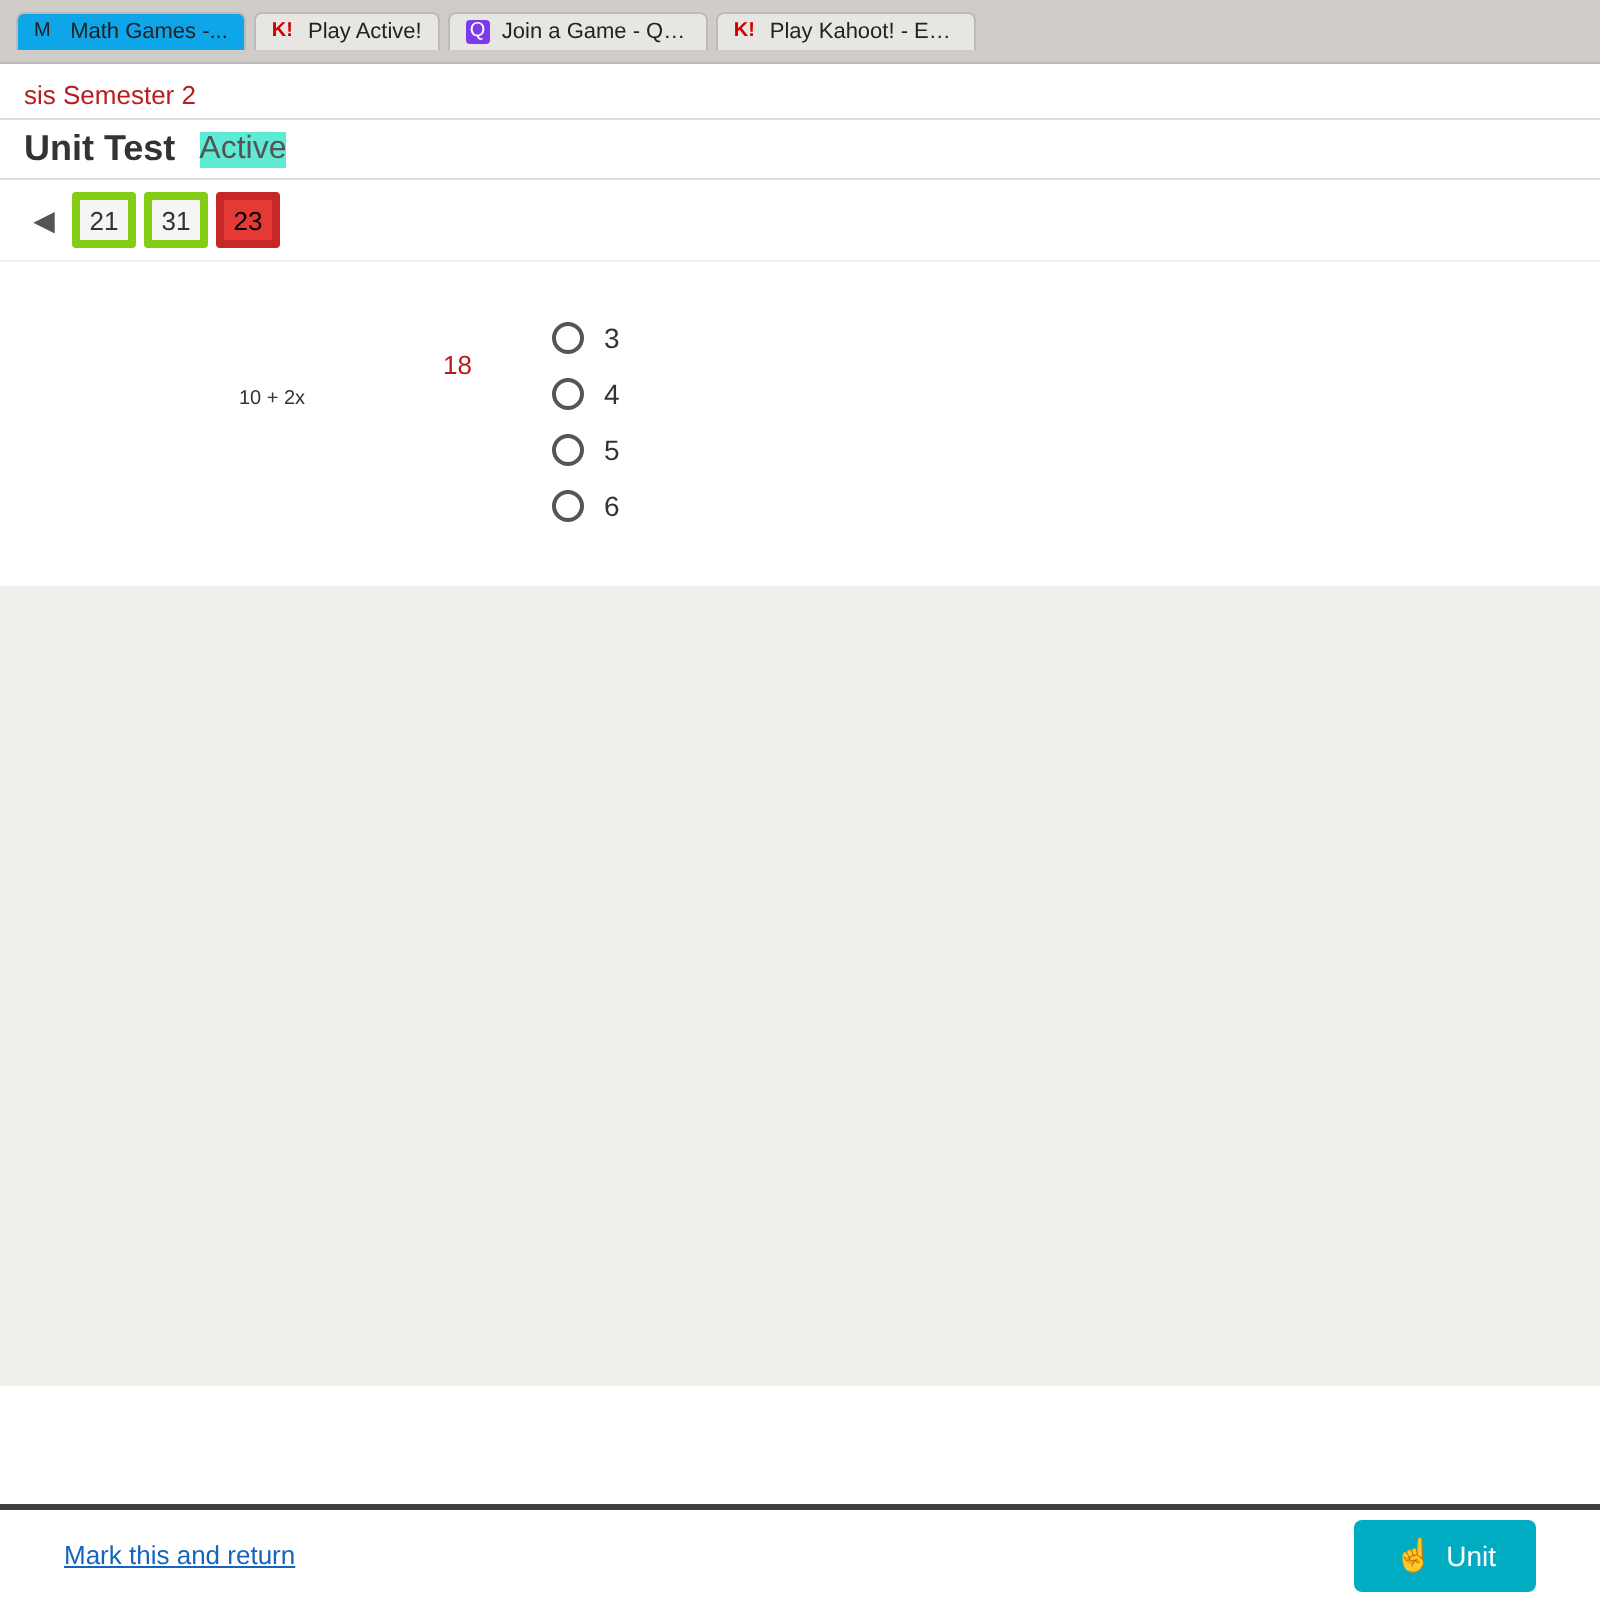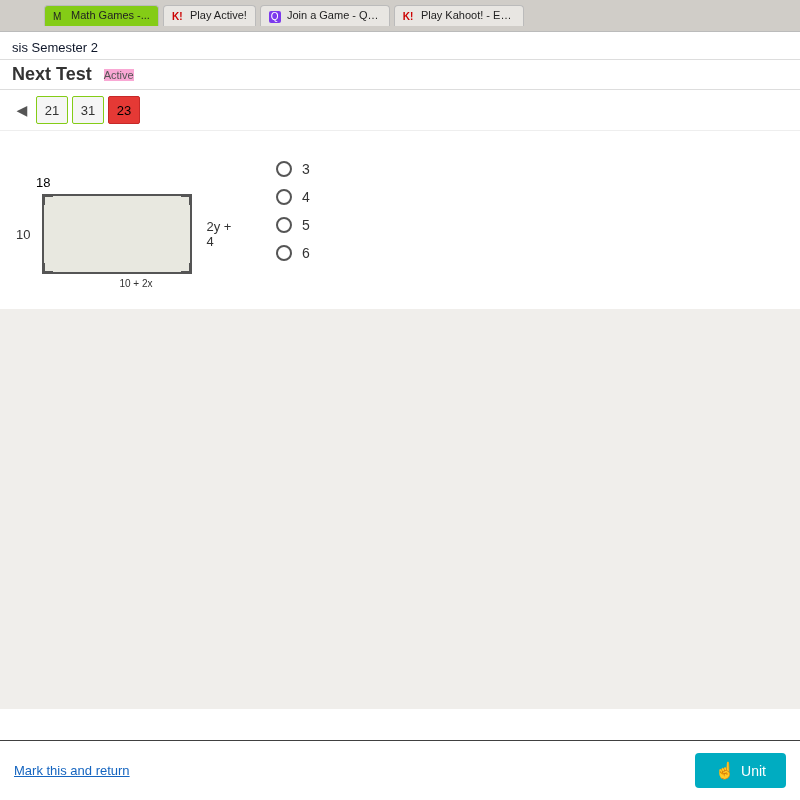--- a/index.html
+++ b/index.html
@@ -31,22 +31,21 @@
       border-radius: 4px 4px 0 0;
       padding: 3px 8px;
       font-size: 11px;
       cursor: pointer;
       white-space: nowrap;
       overflow: hidden;
       text-overflow: ellipsis;
       max-width: 130px;
     }
     .tab.active-tab {
-      background: #84cc16;
-      margin-left: 36px;
+      background: #0ea5e9;
     }
     .tab-favicon {
       display: inline-block;
       width: 12px;
       height: 12px;
       margin-right: 3px;
       vertical-align: middle;
       font-size: 10px;
     }
 
@@ -62,41 +61,41 @@
     
     .breadcrumb-area {
       padding: 8px 12px 4px 12px;
       font-size: 13px;
       color: #333;
       border-bottom: 1px solid #ddd;
       background: #fff;
     }
     .breadcrumb-title {
       font-size: 13px;
-      color: #0f172a;
+      color: #b91c1c;
     }
 
     
     .status-row {
       display: flex;
       align-items: center;
       padding: 4px 12px;
       gap: 12px;
       border-bottom: 1px solid #ddd;
       background: #fff;
     }
     .test-label {
       font-size: 18px;
       font-weight: bold;
       color: #333;
     }
     .active-badge {
-      background: #f9a8d4;
+      background: #5eead4;
       color: #555;
-      font-size: 11px;
+      font-size: 16px;
     }
 
     
     .pagination-row {
       display: flex;
       align-items: center;
       padding: 6px 12px;
       gap: 4px;
       background: #fff;
       border-bottom: 1px solid #eee;
@@ -111,21 +110,21 @@
       color: #555;
       cursor: pointer;
     }
     .page-btn {
       width: 32px;
       height: 28px;
       display: flex;
       align-items: center;
       justify-content: center;
       font-size: 13px;
-      border: 1px solid #84cc16;
+      border: 4px solid #84cc16;
       border-radius: 2px;
       background: #f5f5f5;
       cursor: pointer;
       color: #333;
     }
     .page-btn.current {
       background: #e53935;
       color: #000000;
       border-color: #c62828;
     }
@@ -138,23 +137,23 @@
       background: #fff;
     }
 
     
     .diagram-section {
       flex: 0 0 220px;
       position: relative;
       padding-top: 24px;
     }
     .diagram-top-label {
-      text-align: left;
-      font-size: 13px;
-      color: #000000;
+      text-align: right;
+      font-size: 13px;
+      color: #b91c1c;
       margin-bottom: 4px;
       margin-left: 20px;
     }
     .rectangle-wrapper {
       display: flex;
       align-items: center;
       gap: 8px;
     }
     .left-label {
       font-size: 13px;
@@ -228,27 +227,27 @@
       font-size: 14px;
       color: #333;
     }
 
     
     .footer-area {
       position: absolute;
       bottom: 0;
       left: 0;
       right: 0;
-      height: 60px;
-      background: #fff;
-      border-top: 1px solid #404040;
+      height: 48px;
+      background: #fff;
+      border-top: 3px solid #404040;
       display: flex;
       align-items: center;
       justify-content: space-between;
-      padding: 0 14px;
+      padding: 0 32px;
     }
     .mark-return-link {
       font-size: 13px;
       color: #1565c0;
       text-decoration: underline;
       cursor: pointer;
     }
     .next-button {
       background: #00acc1;
       color: #fff;
@@ -294,53 +293,41 @@
   </div>
 </div>
 
 <div class="page-content">
 
   <div class="breadcrumb-area">
     <span class="breadcrumb-title">sis Semester 2</span>
   </div>
 
   <div class="status-row">
-    <span class="test-label">Next Test</span>
+    <span class="test-label">Unit Test</span>
     <span class="active-badge">Active</span>
   </div>
 
   <div class="pagination-row">
     <div class="page-arrow">◀</div>
     <div class="page-btn">
       <span>21</span>
     </div>
     <div class="page-btn">
       <span>31</span>
     </div>
     <div class="page-btn current">
       <span>23</span>
     </div>
   </div>
 
   <div class="question-area">
 
     <div class="diagram-section">
       <div class="diagram-top-label">18</div>
-      <div class="rectangle-wrapper">
-        <div class="left-label">10</div>
-        <div class="rectangle-container">
-          <div class="rectangle">
-            <div class="corner tl"></div>
-            <div class="corner tr"></div>
-            <div class="corner bl"></div>
-            <div class="corner br"></div>
-          </div>
-        </div>
-        <div class="right-label">2y + 4</div>
-      </div>
       <div class="bottom-label">10 + 2x</div>
     </div>
 
     <div class="question-section">
 
       <div class="option-row">
         <div class="radio-circle"></div>
         <span class="option-text">3</span>
       </div>
       <div class="option-row">

